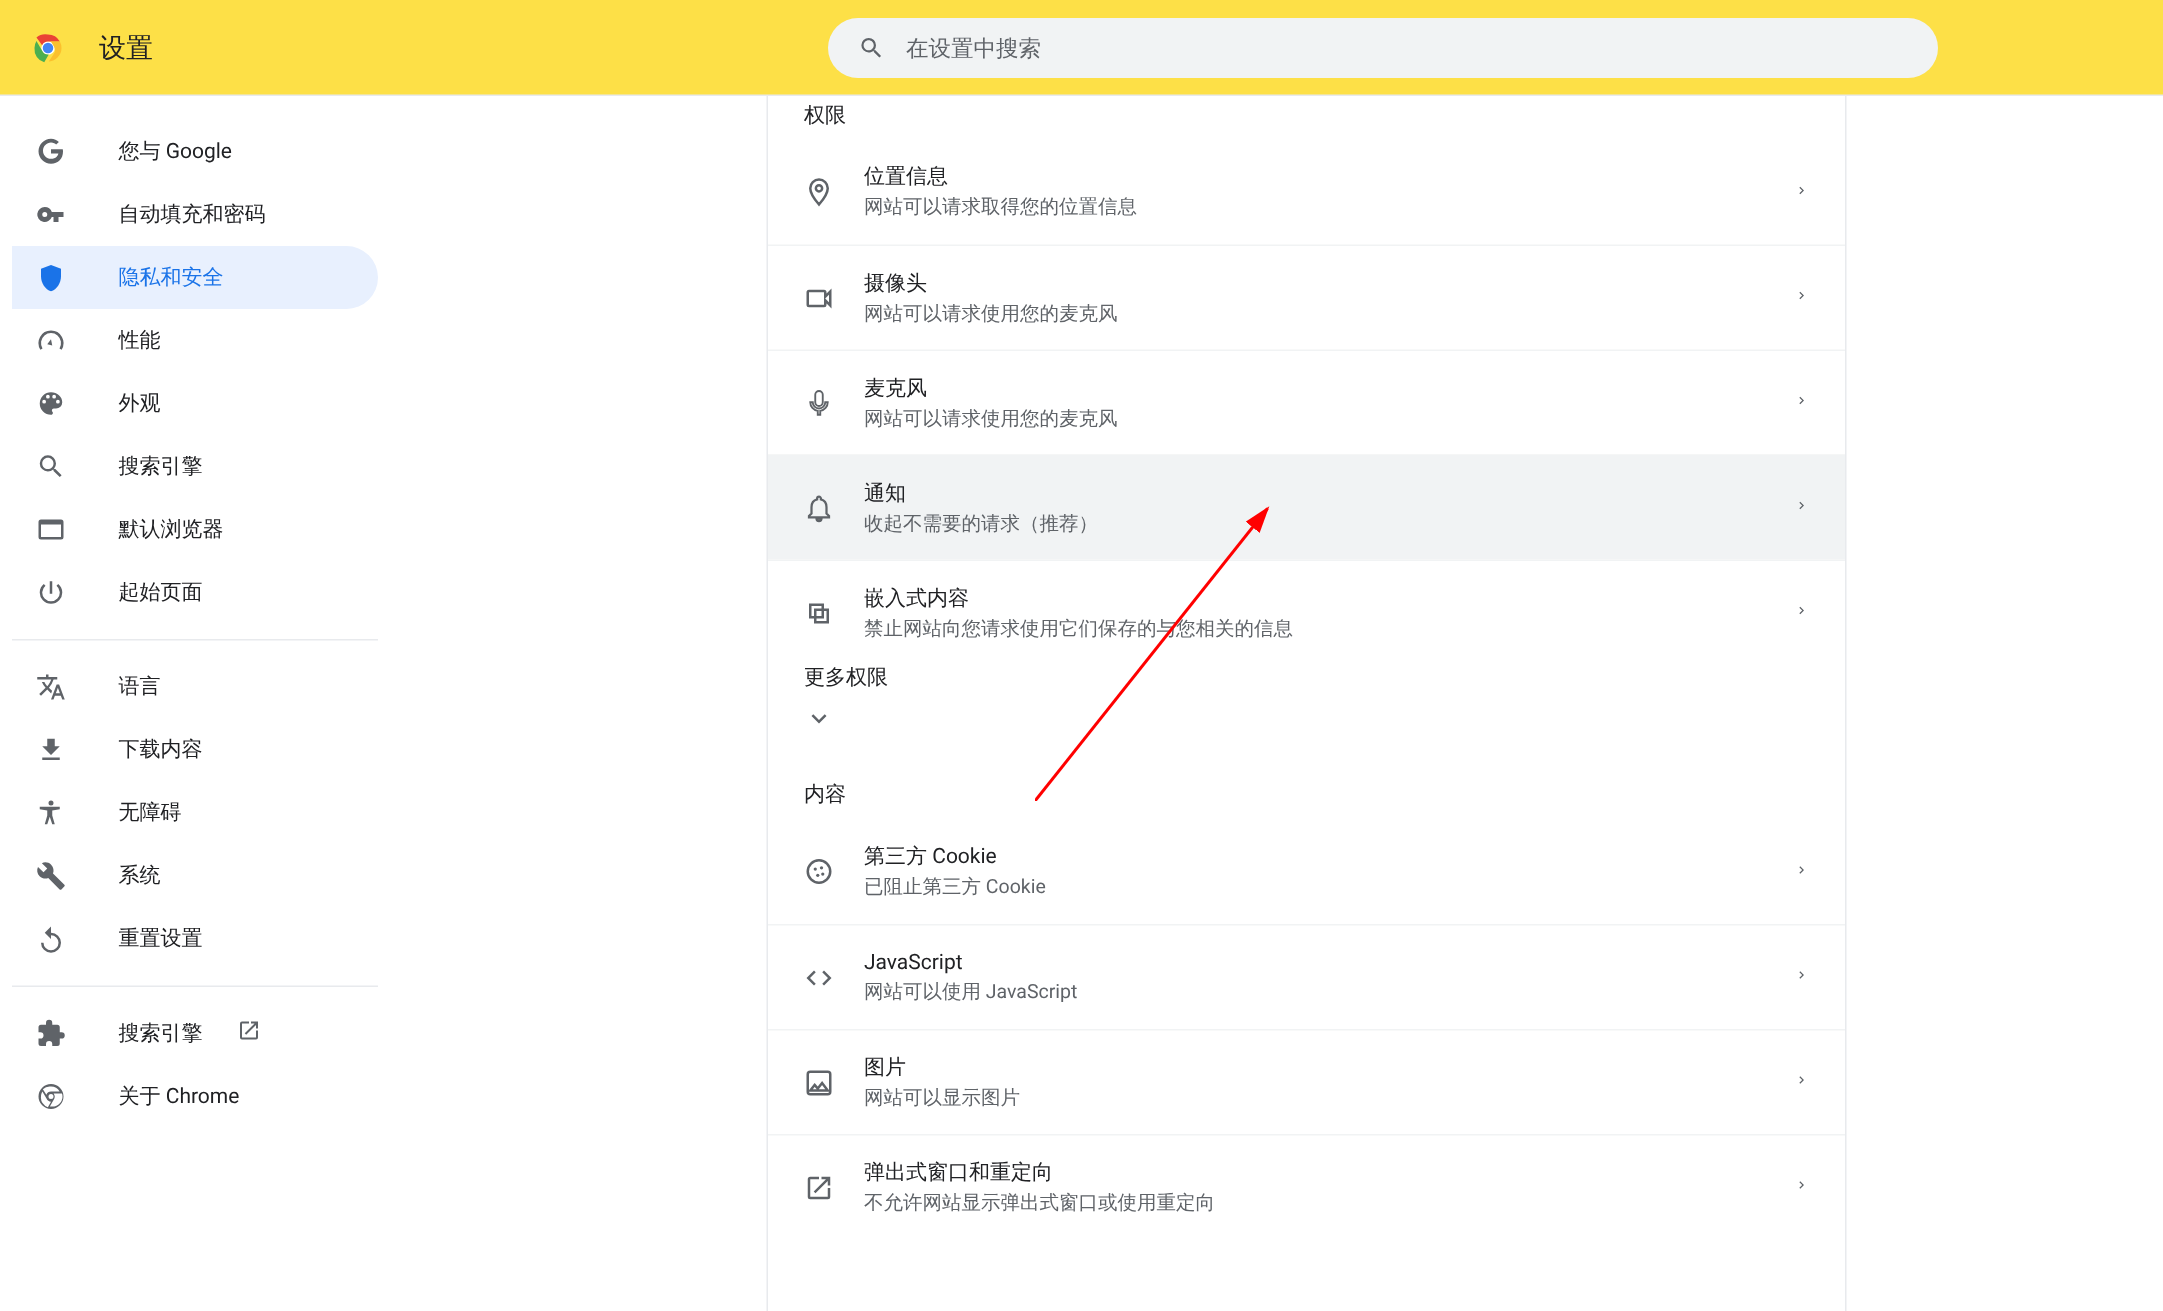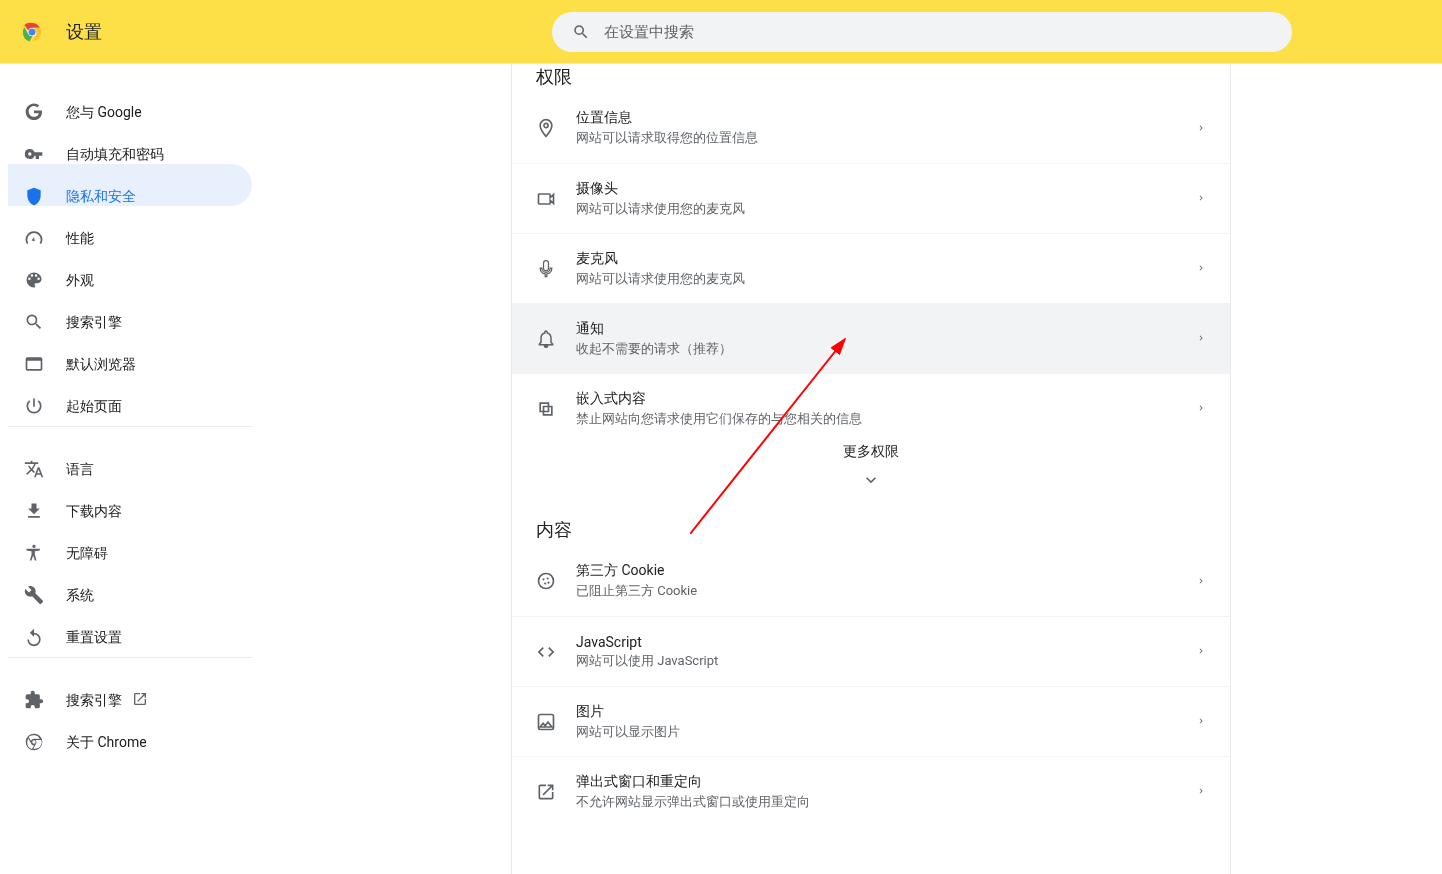--- a/index.html
+++ b/index.html
@@ -55,27 +55,28 @@
     }
     .search-input::placeholder { color: #5f6368; }
     .layout { display: flex; height: calc(100% - 64px); }
     .sidebar {
       width: 260px;
       padding: 16px 8px 0 8px;
       flex-shrink: 0;
     }
     .sb-item {
       display: flex;
-      align-items: flex-end;
+      align-items: center;
       height: 42px;
       padding-left: 16px;
       border-radius: 0 21px 21px 0;
       cursor: pointer;
       color: #202124;
       font-size: 14px;
+      gap: 13px;
     }
     .sb-item.active {
       background: #e8f0fe;
       color: #1a73e8;
     }
     .sb-item.active .sb-icon-wrap svg { fill: #1a73e8; }
     .sb-icon-wrap {
       width: 20px;
       margin-right: 22px;
       display: flex;
@@ -98,21 +99,21 @@
     .panel {
       width: 720px;
       margin-left: 40px;
       border-left: 1px solid #e8eaed;
       border-right: 1px solid #e8eaed;
       background: #fff;
       height: 100%;
       overflow: hidden;
     }
     .sec-title {
-      font-size: 18px;
+      font-size: 14px;
       color: #202124;
       padding: 0 24px;
       height: 32px;
       display: flex;
       align-items: center;
       font-weight: 400;
       margin-top: -3px;
     }
     .row {
       display: flex;
@@ -138,21 +139,20 @@
       margin-bottom: 2px;
     }
     .row-sub {
       font-size: 13px;
       color: #5f6368;
     }
     .row-arrow svg { fill: #5f6368; }
     .sec-gap { height: 24px; }
     .more-row {
       display: flex;
-      align-items: center;
       height: 50px;
       padding: 0 24px;
       cursor: pointer;
       font-size: 14px;
       flex-direction: column;
     }
     .more-row .label { flex: 1; }
     .more-row svg { fill: #5f6368; }
     .arrow-annotation {
       position: absolute;

